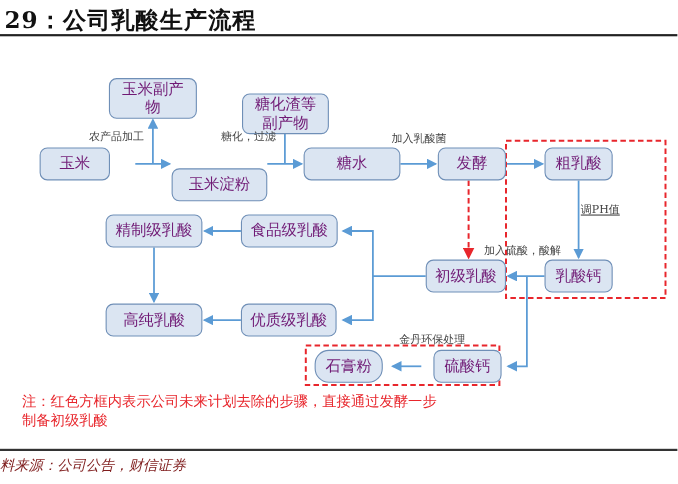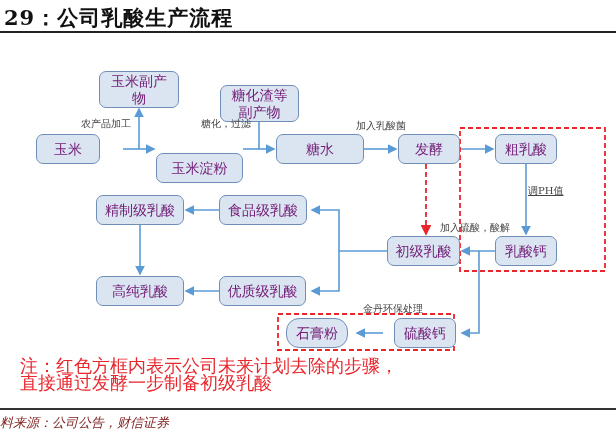--- a/index.html
+++ b/index.html
@@ -7,21 +7,21 @@
          font-family:"DejaVu Serif", serif; }
   .title { position:absolute; left:4px; top:4px; font-size:21px; font-weight:bold; color:#111; letter-spacing:1px; }
   .rule-top { position:absolute; left:0; top:31px; width:616px; height:2px; background:#222; }
   .rule-bottom { position:absolute; left:0; top:408px; width:616px; height:2px; background:#333; }
   .source { position:absolute; left:0; top:414px; font-size:13px; font-style:italic; color:#7f1d1d; }
   svg { position:absolute; left:0; top:0; }
   .box { position:absolute; box-sizing:border-box; border:1.5px solid #6f8fb7; border-radius:7px;
          background:#dbe5f2; color:#701a75; font-size:14px; display:flex; align-items:center;
          justify-content:center; text-align:center; line-height:17px; }
   .lbl { position:absolute; font-size:10px; color:#444; white-space:nowrap; }
-  .note { position:absolute; left:20px; top:357px; width:380px; font-size:18px; color:#e8262c; line-height:17px; }
+  .note { position:absolute; left:20px; top:357px; width:380px; font-size:13px; color:#e8262c; line-height:17px; }
 </style>
 </head>
 <body>
 
 <div class="title">29：公司乳酸生产流程</div>
 <div class="rule-top"></div>
 
 <svg width="616" height="440">
   <defs>
     <marker id="ab" markerWidth="6" markerHeight="6" refX="5" refY="3" orient="auto">

